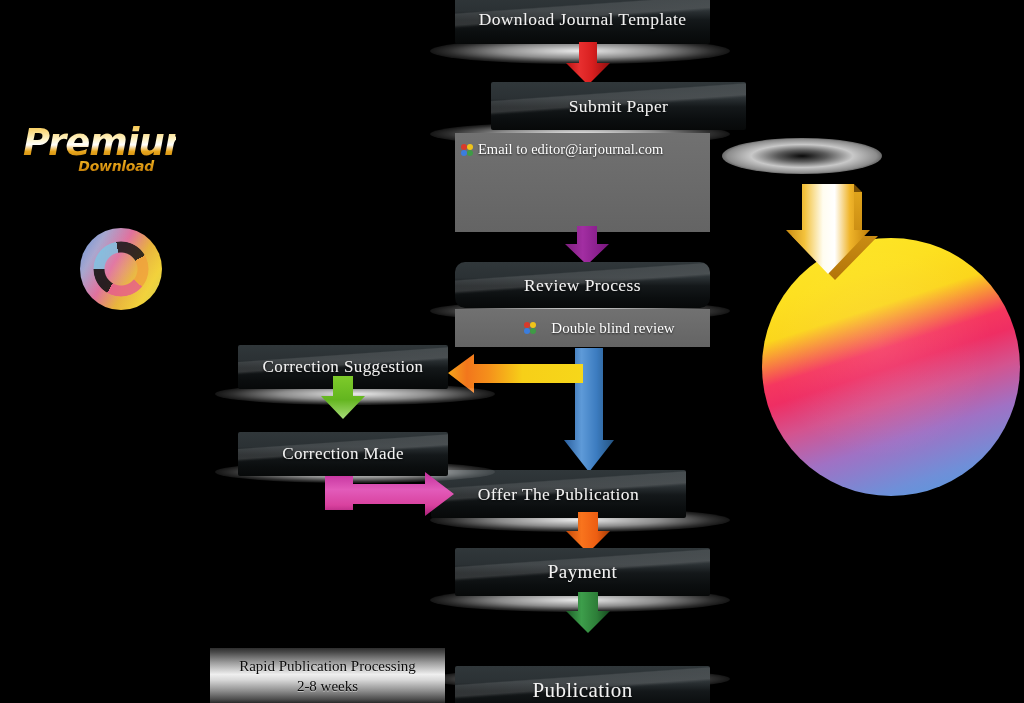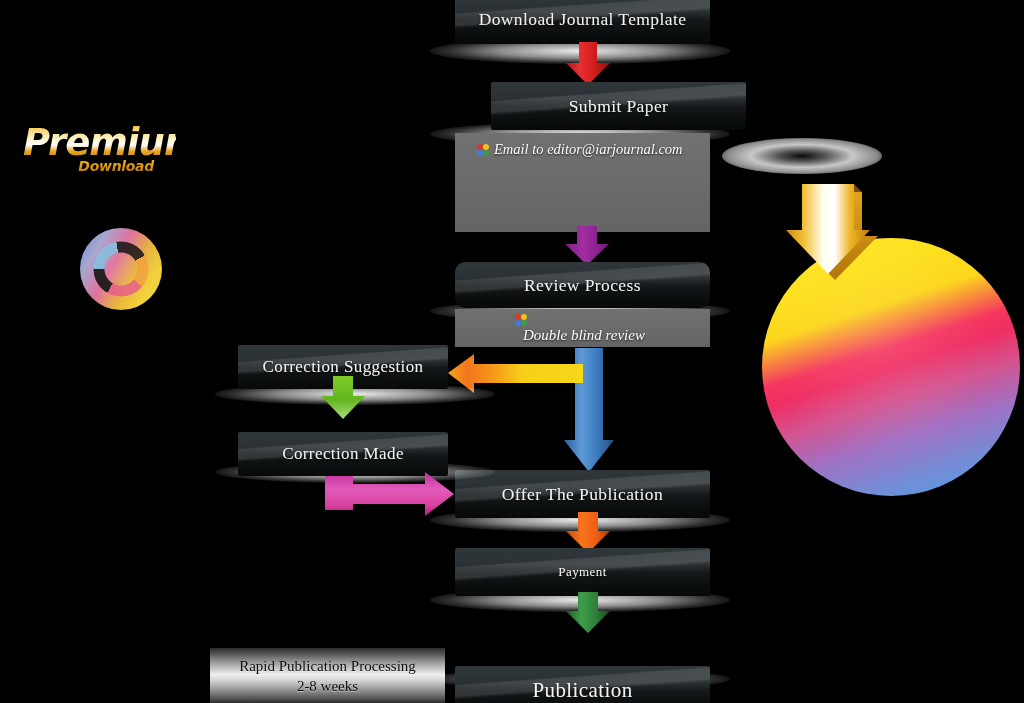--- a/index.html
+++ b/index.html
@@ -58,22 +58,21 @@
     pointer-events: none;
   }
 
   
   .greypanel {
     position: absolute;
     box-sizing: border-box;
     background: linear-gradient(180deg, #717171 0%, #6a6a6a 55%, #646464 100%);
     color: #ffffff;
     text-shadow: 0 1px 2px rgba(0,0,0,0.75);
-    padding: 7px 10px 6px 20px;
-    font-style: italic;
+    padding: 7px 10px 6px 4px;
   }
   .greypanel ul {
     margin: 0;
     padding: 0;
     list-style: none;
   }
   .greypanel li {
     display: flex;
     align-items: flex-start;
     font-size: 14.5px;
@@ -304,21 +303,21 @@
     <polygon points="15,0 35,0 35,18 47,18 25,39 3,18 15,18" fill="url(#purpG)"></polygon>
   </svg>
 
   <div class="underglow" style="left:430px; top:300px; width:300px; height:22px;"></div>
   <div class="flowbox" style="left:455px; top:262px; width:255px; height:46px; font-size:17.5px;border-radius:10px;">
     <span class="lbl">Review Process</span>
   </div>
 
   <div class="greypanel" style="left:455px; top:309px; width:255px; height:38px; display:flex; align-items:center;">
     <ul style="width:100%;">
-      <li style="justify-content:center; padding-left:38px; font-size:15px;flex-direction:column;">
+      <li style="justify-content:center; padding-left:38px; font-size:15px;">
         <span class="bullet" style="margin-top:3px;">
             <i></i>
             <i></i>
             <i></i>
             <i></i>
           </span>
         <span class="txt" style="margin-left:10px;">Double blind review</span>
       </li>
     </ul>
   </div>
@@ -342,38 +341,38 @@
         <stop offset="14%" stop-color="#f2761c"></stop>
         <stop offset="30%" stop-color="#f5901b"></stop>
         <stop offset="55%" stop-color="#f7cf18"></stop>
         <stop offset="100%" stop-color="#f6d71a"></stop>
       </linearGradient>
     </defs>
     <polygon points="0,21 26,2 26,12 135,12 135,31 26,31 26,41" fill="url(#yelG)"></polygon>
   </svg>
 
   <div class="underglow" style="left:430px; top:508px; width:300px; height:24px;"></div>
-  <div class="flowbox" style="left:455px; top:470px; width:255px; height:48px; font-size:17.5px;">
+  <div class="flowbox" style="left:431px; top:470px; width:255px; height:48px; font-size:17.5px;">
     <span class="lbl">Offer The Publication</span>
   </div>
 
   <svg class="arr-svg" style="left:564px; top:512px;" width="48" height="42" viewBox="0 0 48 42">
     <defs>
       <linearGradient id="orgG" x1="0" y1="0" x2="1" y2="0">
         <stop offset="0%" stop-color="#c44a09"></stop>
         <stop offset="35%" stop-color="#f9741d"></stop>
         <stop offset="70%" stop-color="#ed5e12"></stop>
         <stop offset="100%" stop-color="#a53c06"></stop>
       </linearGradient>
     </defs>
     <polygon points="14,0 34,0 34,19 46,19 24,41 2,19 14,19" fill="url(#orgG)"></polygon>
   </svg>
 
   <div class="underglow" style="left:430px; top:588px; width:300px; height:24px;"></div>
-  <div class="flowbox" style="left:455px; top:548px; width:255px; height:48px; font-size:13px;">
+  <div class="flowbox" style="left:455px; top:548px; width:255px; height:48px; font-size:19px;">
     <span class="lbl">Payment</span>
   </div>
 
   <svg class="arr-svg" style="left:564px; top:592px;" width="48" height="42" viewBox="0 0 48 42">
     <defs>
       <linearGradient id="grnDkG" x1="0" y1="0" x2="1" y2="0">
         <stop offset="0%" stop-color="#1d5c28"></stop>
         <stop offset="35%" stop-color="#3d9e4b"></stop>
         <stop offset="70%" stop-color="#2d7e38"></stop>
         <stop offset="100%" stop-color="#15481e"></stop>

